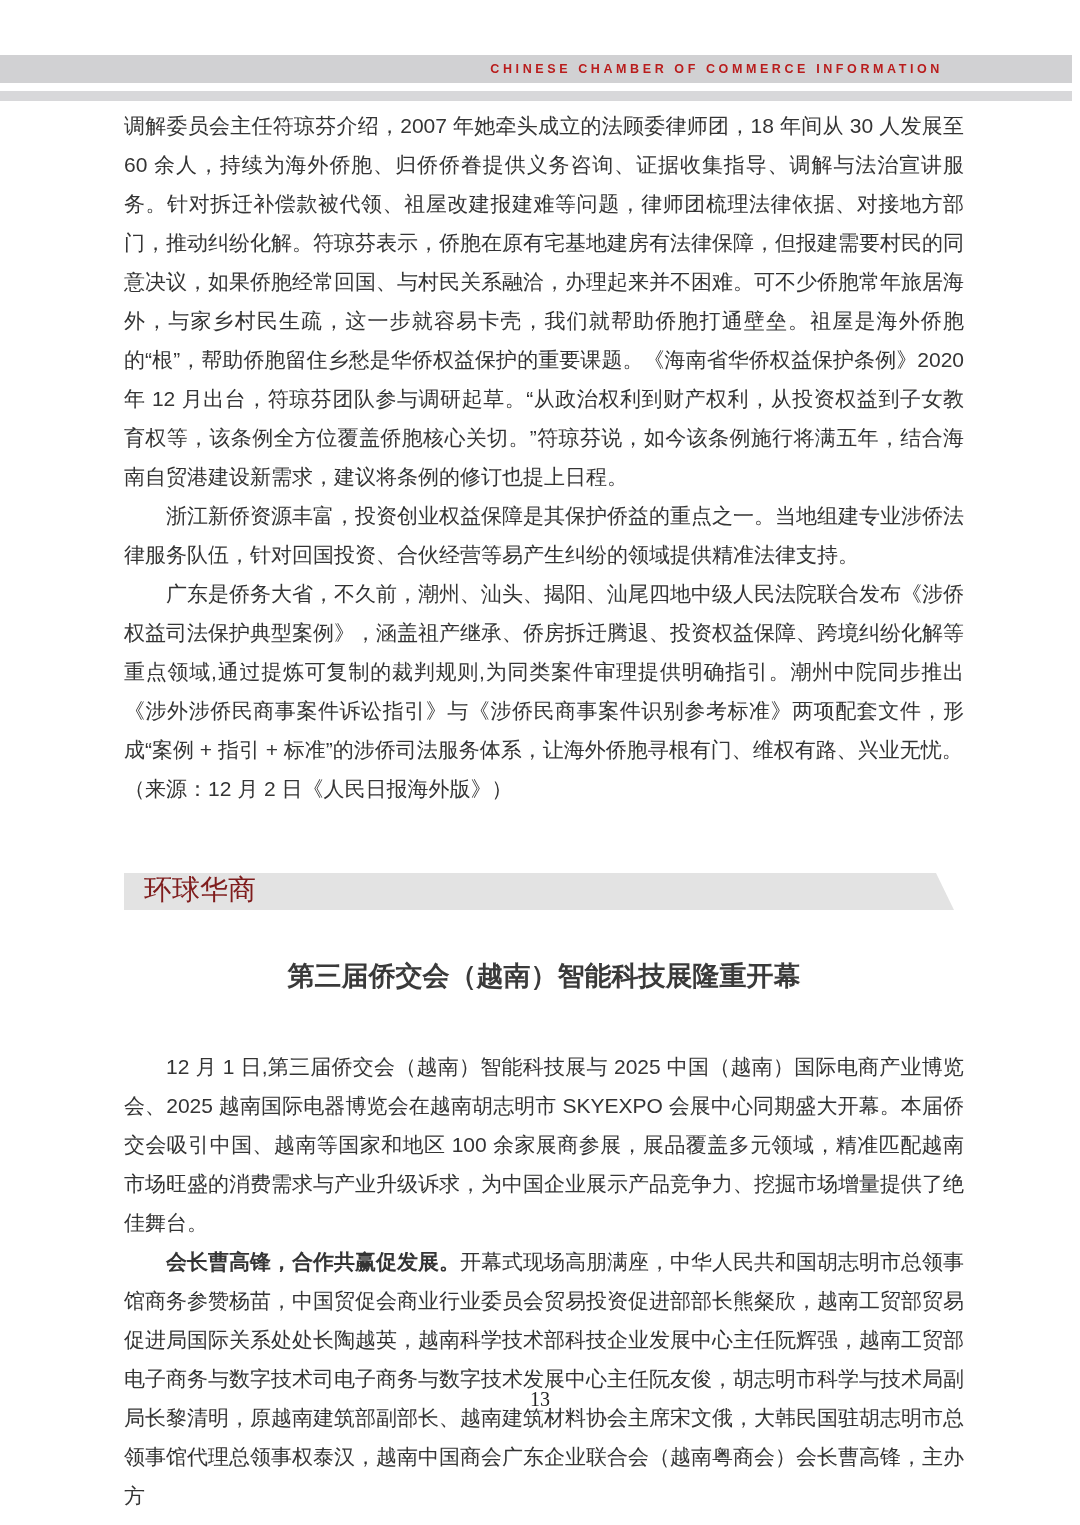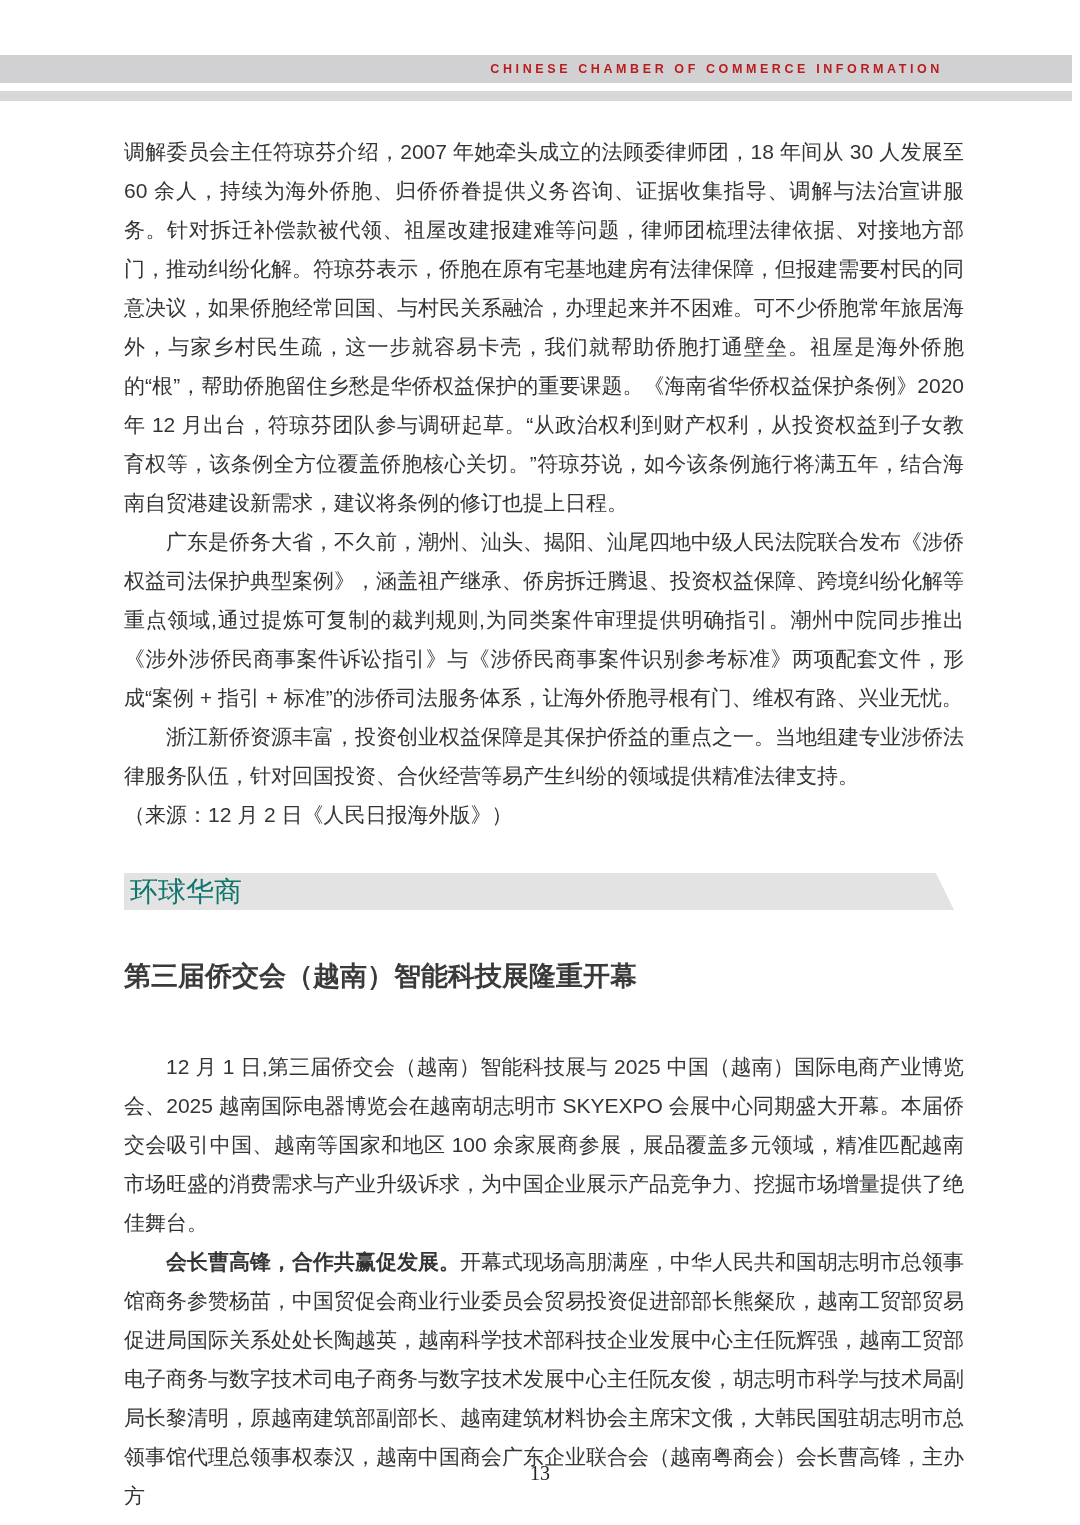--- a/index.html
+++ b/index.html
@@ -41,21 +41,21 @@
     height: 10px;
     background: #d8d8da;
   }
 
   
   .col {
     position: absolute;
     left: 124px;
     width: 840px;
   }
-  .article-1 { top: 132px; }
+  .article-1 { top: 106px; }
   .article-2 { top: 1047px; }
   .body-text p {
     margin: 0;
     font-size: 21px;
     line-height: 39px;
     color: #343434;
     text-align: justify;
     text-justify: inter-ideograph;
   }
   .body-text p.indent { text-indent: 2em; }
@@ -74,66 +74,66 @@
     left: 124px;
     top: 873px;
     width: 830px;
     height: 37px;
     background: #e3e3e3;
     clip-path: polygon(0 0, calc(100% - 18px) 0, 100% 100%, 0 100%);
     display: flex;
     align-items: center;
   }
   .section-banner-text {
-    font-family: Liberation Sans, sans-serif;
+    font-family: Liberation Mono, monospace;
     font-size: 28px;
-    color: #0f766e;
-    padding-left: 6px;
+    color: #7f1d1d;
+    padding-left: 20px;
     line-height: 37px;
   }
 
   
   .article-title {
     position: absolute;
     left: 124px;
     top: 958px;
     width: 840px;
-    text-align: left;
+    text-align: center;
     font-size: 27px;
     font-weight: bold;
     color: #3a3a3a;
     margin: 0;
   }
 
   
   .page-number {
     position: absolute;
     left: 0;
-    top: 1462px;
+    top: 1388px;
     width: 1080px;
     text-align: center;
     font-family: "Liberation Serif", "DejaVu Serif", serif;
     font-size: 20px;
     color: #222222;
   }
 </style>
 </head>
 <body>
 
 <div class="page">
 
   <div class="hdr-bar">
     <span class="hdr-bar-text">CHINESE CHAMBER OF COMMERCE INFORMATION</span>
   </div>
   <div class="hdr-bar-thin"></div>
 
   <div class="col article-1 body-text">
     <p>调解委员会主任符琼芬介绍，2007 年她牵头成立的法顾委律师团，18 年间从 30 人发展至 60 余人，持续为海外侨胞、归侨侨眷提供义务咨询、证据收集指导、调解与法治宣讲服务。针对拆迁补偿款被代领、祖屋改建报建难等问题，律师团梳理法律依据、对接地方部门，推动纠纷化解。符琼芬表示，侨胞在原有宅基地建房有法律保障，但报建需要村民的同意决议，如果侨胞经常回国、与村民关系融洽，办理起来并不困难。可不少侨胞常年旅居海外，与家乡村民生疏，这一步就容易卡壳，我们就帮助侨胞打通壁垒。祖屋是海外侨胞的“根”，帮助侨胞留住乡愁是华侨权益保护的重要课题。《海南省华侨权益保护条例》2020 年 12 月出台，符琼芬团队参与调研起草。“从政治权利到财产权利，从投资权益到子女教育权等，该条例全方位覆盖侨胞核心关切。”符琼芬说，如今该条例施行将满五年，结合海南自贸港建设新需求，建议将条例的修订也提上日程。</p>
+    <p class="indent">浙江新侨资源丰富，投资创业权益保障是其保护侨益的重点之一。当地组建专业涉侨法律服务队伍，针对回国投资、合伙经营等易产生纠纷的领域提供精准法律支持。</p>
     <p class="indent">广东是侨务大省，不久前，潮州、汕头、揭阳、汕尾四地中级人民法院联合发布《涉侨权益司法保护典型案例》，涵盖祖产继承、侨房拆迁腾退、投资权益保障、跨境纠纷化解等重点领域,通过提炼可复制的裁判规则,为同类案件审理提供明确指引。潮州中院同步推出《涉外涉侨民商事案件诉讼指引》与《涉侨民商事案件识别参考标准》两项配套文件，形成“案例 + 指引 + 标准”的涉侨司法服务体系，让海外侨胞寻根有门、维权有路、兴业无忧。</p>
-    <p class="indent">浙江新侨资源丰富，投资创业权益保障是其保护侨益的重点之一。当地组建专业涉侨法律服务队伍，针对回国投资、合伙经营等易产生纠纷的领域提供精准法律支持。</p>
     <p class="source-line">（来源：12 月 2 日《人民日报海外版》）</p>
   </div>
 
   <div class="section-banner">
     <span class="section-banner-text">环球华商</span>
   </div>
 
   <h1 class="article-title">第三届侨交会（越南）智能科技展隆重开幕</h1>
 
   <div class="col article-2 body-text">

